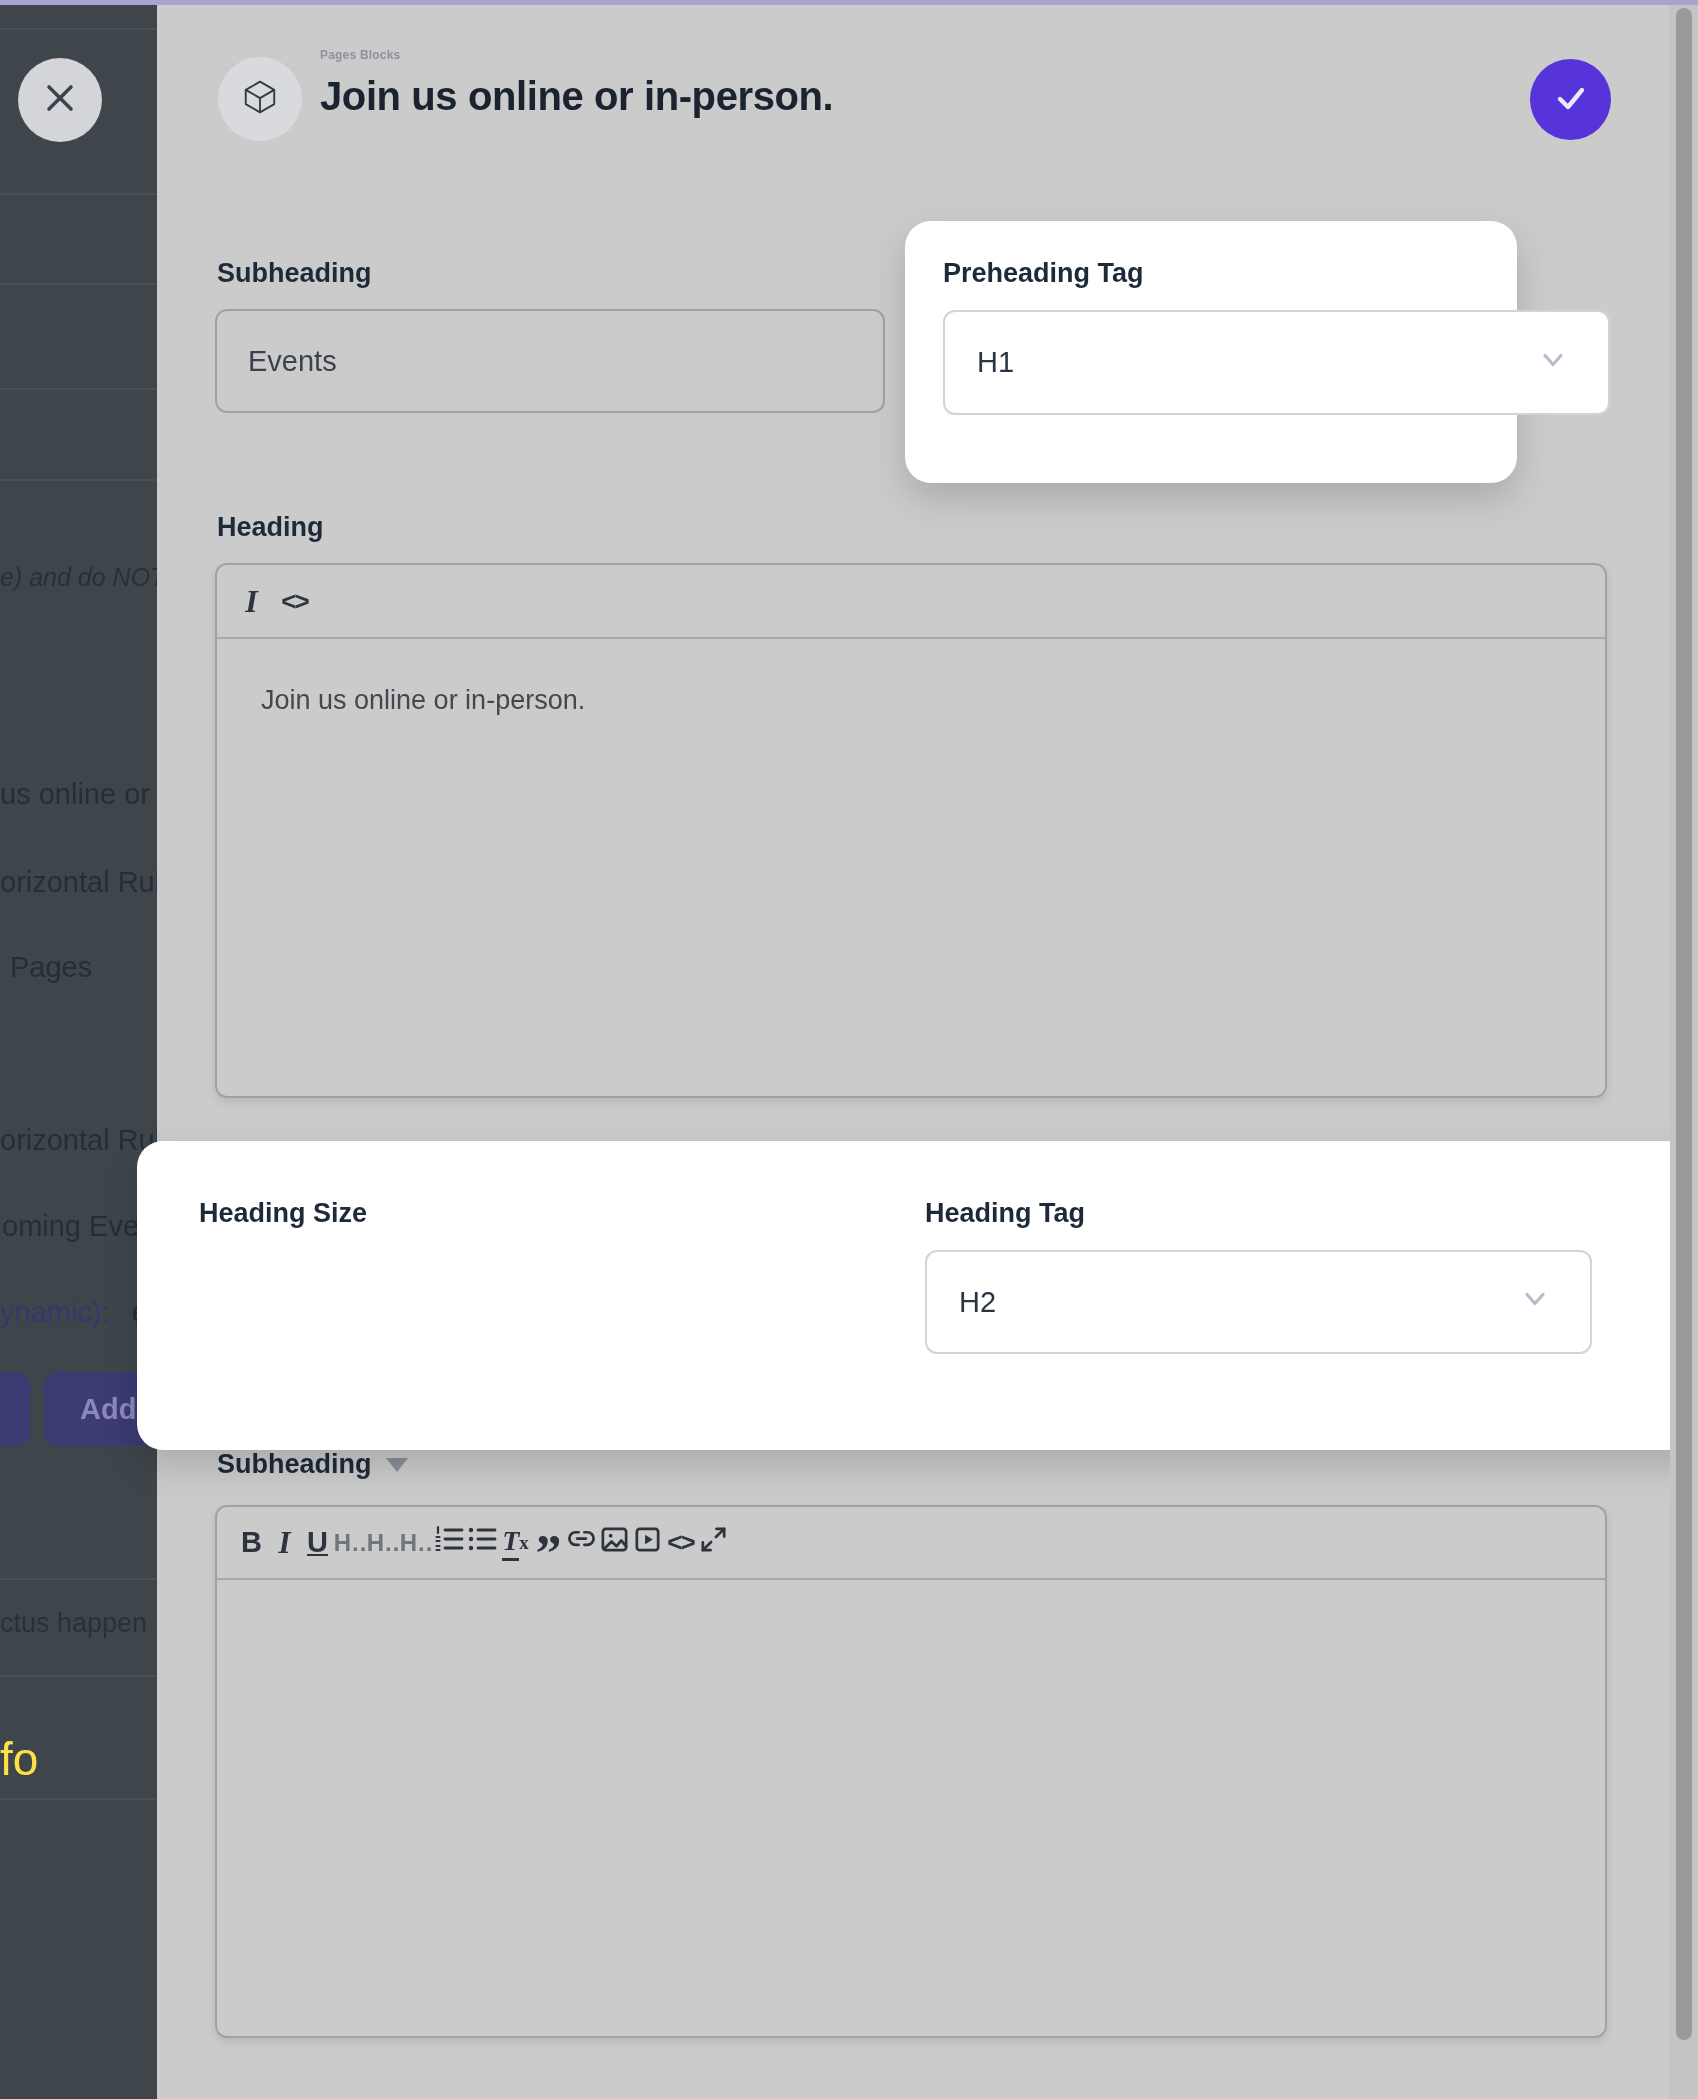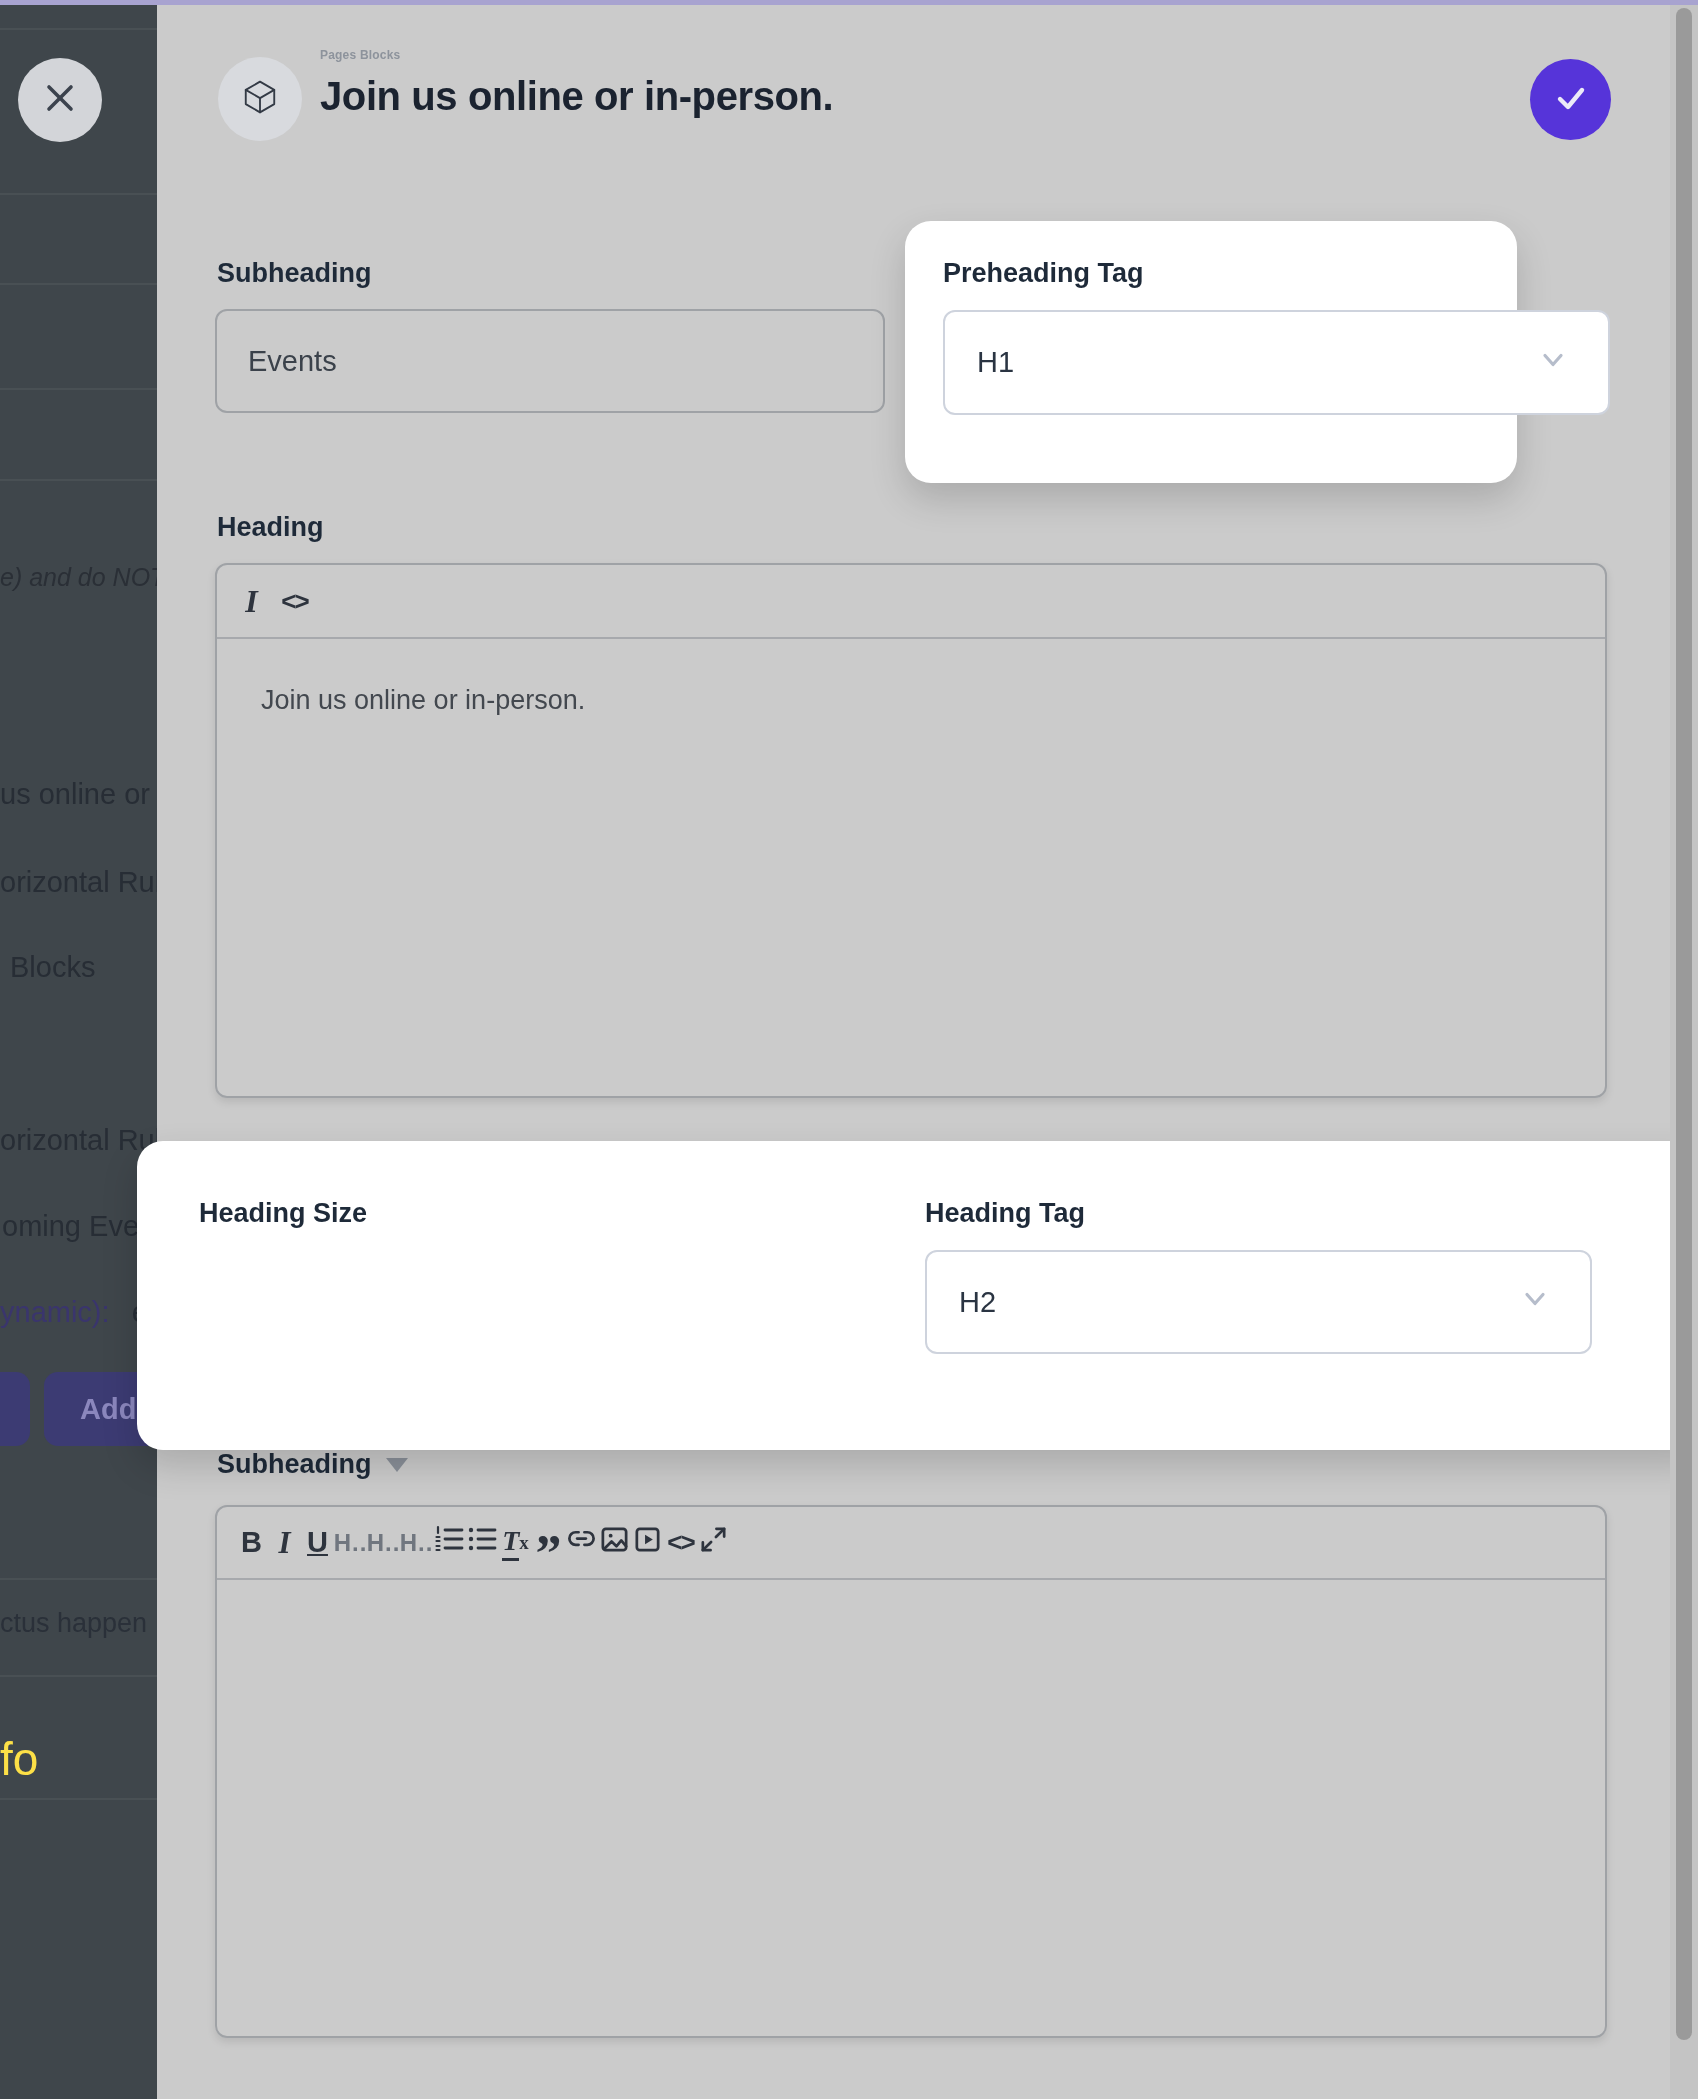--- a/index.html
+++ b/index.html
@@ -108,21 +108,21 @@
 
 <div class="abs backdrop">
   <div class="divider" style="top:28px"></div>
   <div class="divider" style="top:193px"></div>
   <div class="divider" style="top:283px"></div>
   <div class="divider" style="top:388px"></div>
   <div class="divider" style="top:479px"></div>
   <div class="dim-text" style="top:563px; font-size:25px; font-style:italic; color:#2a2f36;">e) and do NOT</div>
   <div class="dim-text" style="top:778px">us online or i</div>
   <div class="dim-text" style="top:866px">orizontal Rule</div>
-  <div class="dim-text" style="top:951px; left:10px">Blocks</div>
+  <div class="dim-text" style="top:951px; left:10px">Pages</div>
   <div class="dim-text" style="top:1124px">orizontal Rule</div>
   <div class="dim-text" style="top:1210px; left:2px">oming Events</div>
   <div class="dim-text" style="top:1296px">
     <span style="color:#3a356d">ynamic):</span>
     <span style="margin-left:14px">ev</span>
   </div>
   <div class="dim-btn sliver"></div>
   <div class="dim-btn add">Add</div>
   <div class="divider" style="top:1578px"></div>
   <div class="dim-text" style="top:1608px; font-size:27px; color:#2a3039">ctus happen</div>

